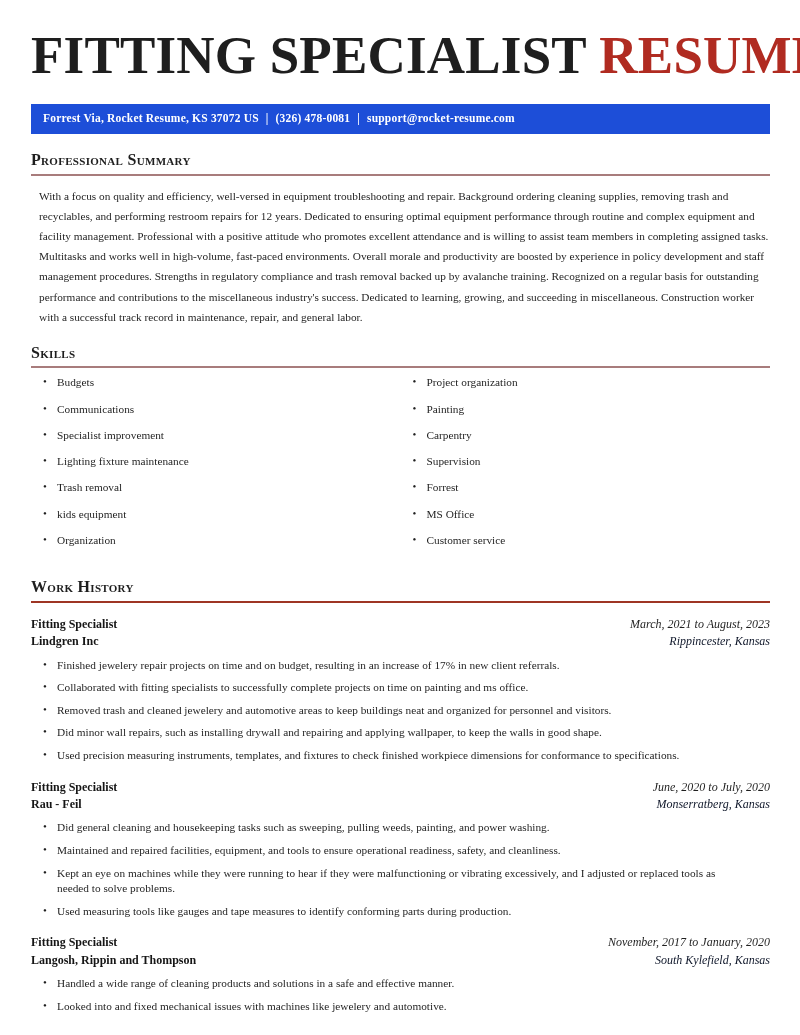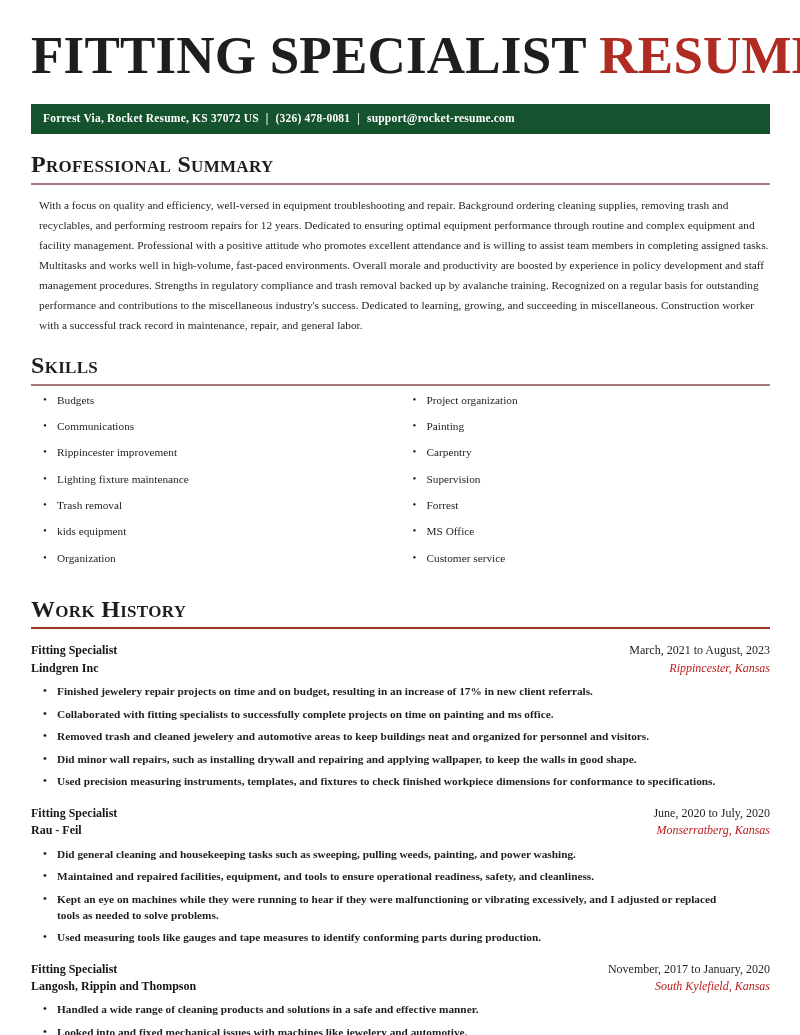--- a/index.html
+++ b/index.html
@@ -26,39 +26,39 @@
     font-weight: bold;
     letter-spacing: 0.2px;
     line-height: 1.05;
     margin: 6px 0 0 0;
     white-space: nowrap;
   }
   .resume-title .t-dark { color: #1e1e1e; }
   .resume-title .t-accent { color: #b02b21; }
 
   .contact-bar {
-    background: #14532d;
+    background: #1d4ed8;
     color: #ffffff;
     margin-top: 20px;
     padding: 8px 12px 9px 12px;
     font-size: 11.5px;
     font-weight: bold;
     letter-spacing: 0.2px;
     line-height: 1.2;
   }
   .contact-bar .sep {
     display: inline-block;
     padding: 0 7px;
     font-weight: bold;
   }
 
   
   .section { margin-top: 17px; }
   .section-heading {
-    font-size: 24px;
+    font-size: 16px;
     font-weight: bold;
     font-variant: small-caps;
     letter-spacing: 0.3px;
     color: #1e1e1e;
     line-height: 1.1;
     margin: 0;
   }
   .rule {
     height: 2px;
     border: 0;
@@ -120,38 +120,38 @@
     font-size: 12px;
     font-weight: bold;
     color: #161616;
   }
   .job-dates {
     font-size: 12px;
     font-weight: normal;
     color: #1f1f1f;
     text-align: right;
     white-space: nowrap;
+    font-style: italic;
   }
   .job-company {
     font-size: 12px;
     font-weight: bold;
     color: #161616;
   }
   .job-location {
     font-size: 12px;
     font-style: italic;
-    color: #b91c1c;
+    color: #0f172a;
     text-align: center;
     white-space: nowrap;
   }
   .job-bullets {
     margin: 7px 0 0 0;
     padding-left: 26px;
     list-style: none;
-    font-weight: bold;
   }
   .job-bullets li {
     font-size: 11.3px;
     line-height: 1.38;
     margin-bottom: 7px;
     position: relative;
     color: #1f1f1f;
     padding-right: 30px;
   }
   .job-bullets li:before {
@@ -182,21 +182,21 @@
   </div>
 
   <div class="section">
     <div class="section-heading">Skills</div>
     <hr class="rule">
     <div class="skills-cols">
       <div class="skills-col">
         <ul>
           <li>Budgets</li>
           <li>Communications</li>
-          <li>Rippincester improvement</li>
+          <li>Specialist improvement</li>
           <li>Lighting fixture maintenance</li>
           <li>Trash removal</li>
           <li>kids equipment</li>
           <li>Organization</li>
         </ul>
       </div>
       <div class="skills-col">
         <ul>
           <li>Project organization</li>
           <li>Painting</li>

